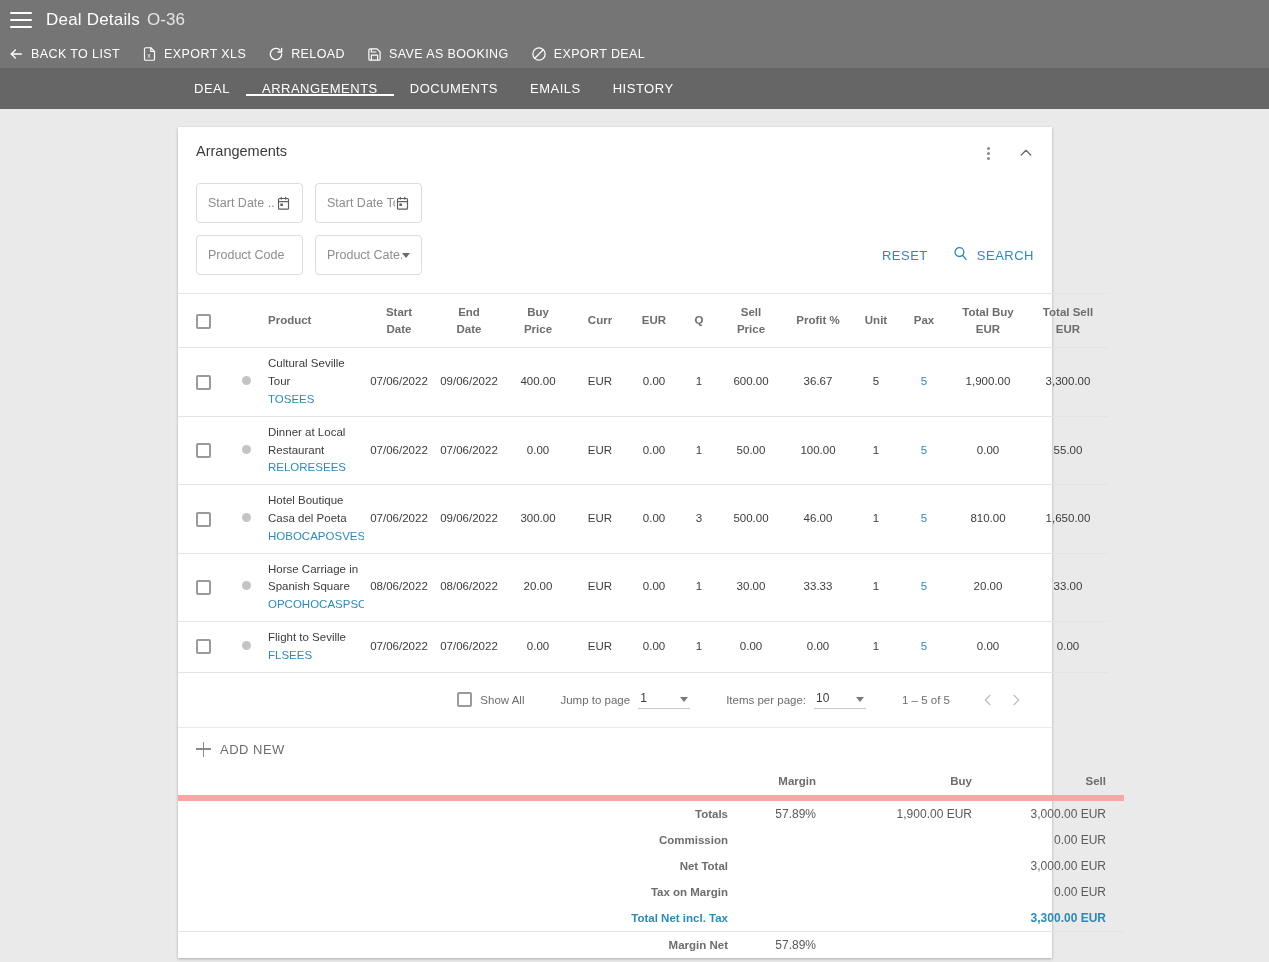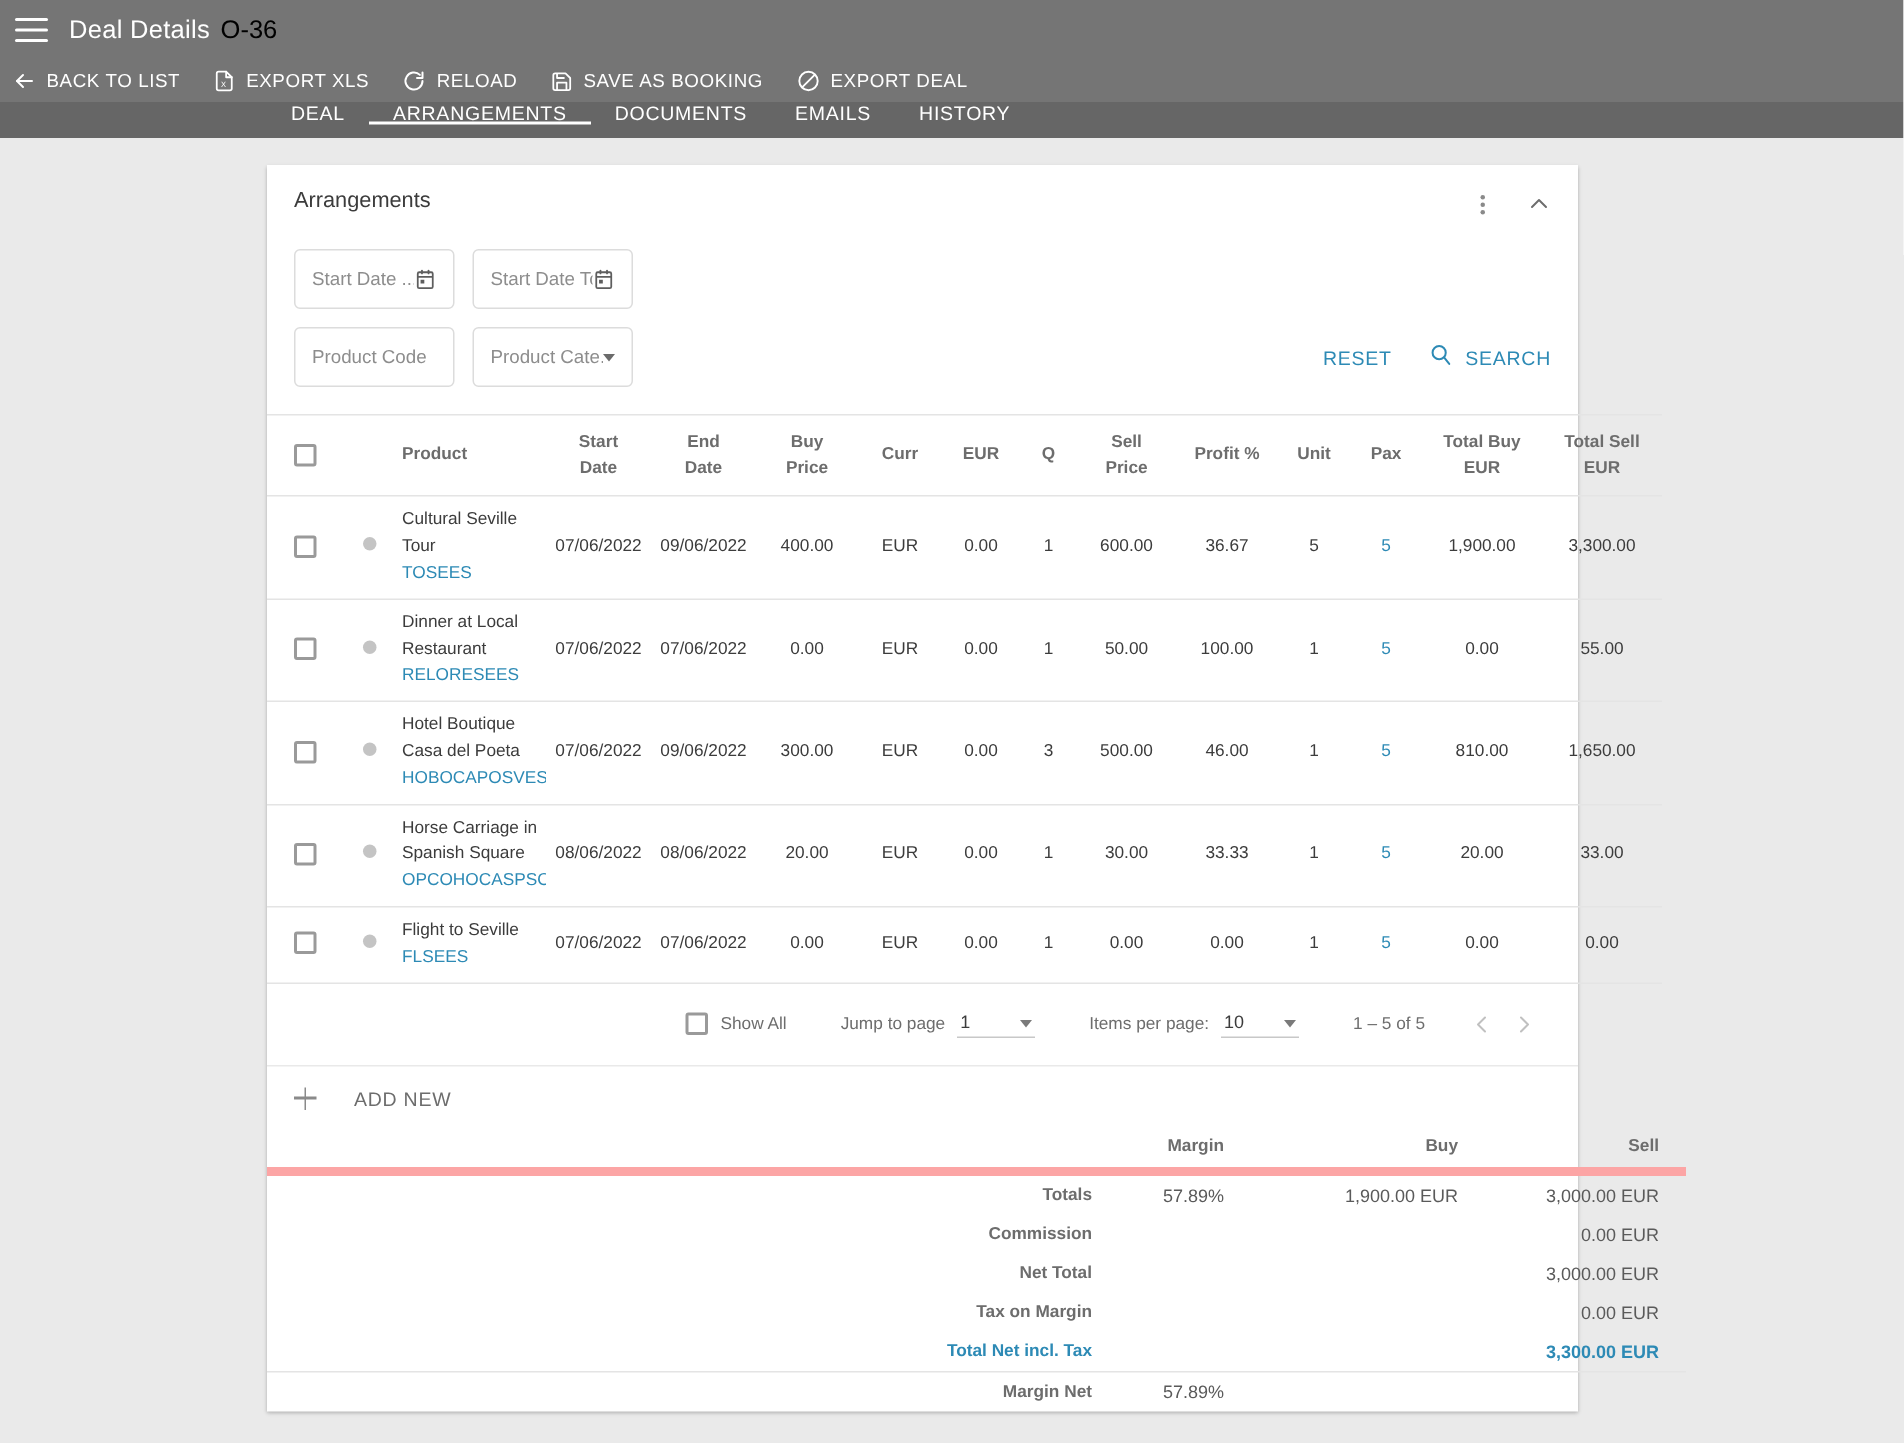--- a/index.html
+++ b/index.html
@@ -44,21 +44,21 @@
     background: #ffffff;
     border-radius: 1px;
   }
   .app-title {
     font-size: 17px;
     color: #ffffff;
     letter-spacing: .2px;
   }
   .app-subtitle {
     font-size: 17px;
-    color: #000000;
+    color: #e5e5e5;
     margin-left: 7px;
   }
   .appbar-actions {
     display: flex;
     align-items: center;
     height: 28px;
     padding-left: 8px;
     gap: 22px;
   }
   .action {
@@ -68,24 +68,24 @@
     font-size: 12.5px;
     color: #ffffff;
     cursor: pointer;
     letter-spacing: .4px;
     white-space: nowrap;
   }
   .action svg { display:block; }
 
   
   .tabbar {
-    height: 24px;
+    height: 41px;
     background: #666666;
     display: flex;
-    align-items: flex-start;
+    align-items: center;
     padding-left: 178px;
   }
   .tab {
     display: flex;
     align-items: center;
     padding: 0 16px;
     color: #ffffff;
     font-size: 13px;
     letter-spacing: .5px;
     cursor: pointer;
@@ -306,21 +306,21 @@
     border: 2px solid #9a9a9a;
     border-radius: 2px;
     box-sizing: border-box;
     cursor: pointer;
   }
 
   
   .addnew {
     display: flex;
     align-items: flex-start;
-    gap: 25px;
+    gap: 9px;
     padding: 14px 0 14px 18px;
     color: #6d6d6d;
     font-size: 13px;
     letter-spacing: .5px;
     cursor: pointer;
   }
   .plus { position: relative; width: 15px; height: 15px; }
   .plus::before, .plus::after {
     content:""; position:absolute; background:#8a8a8a;
   }

